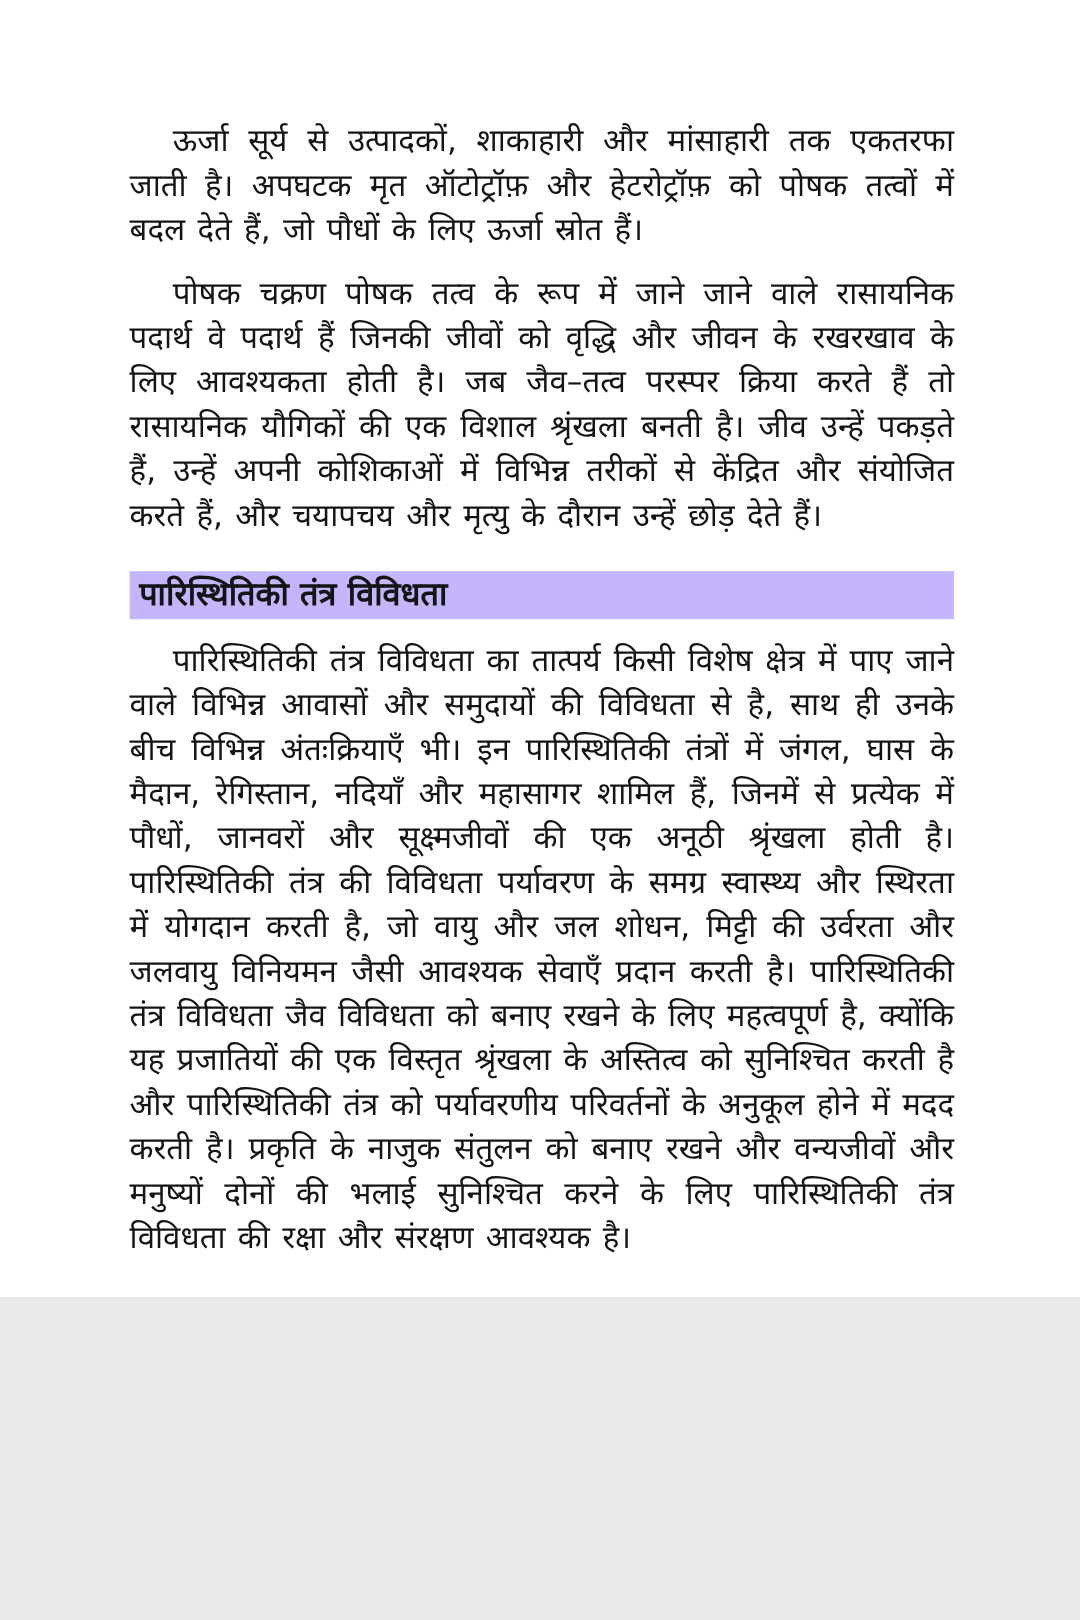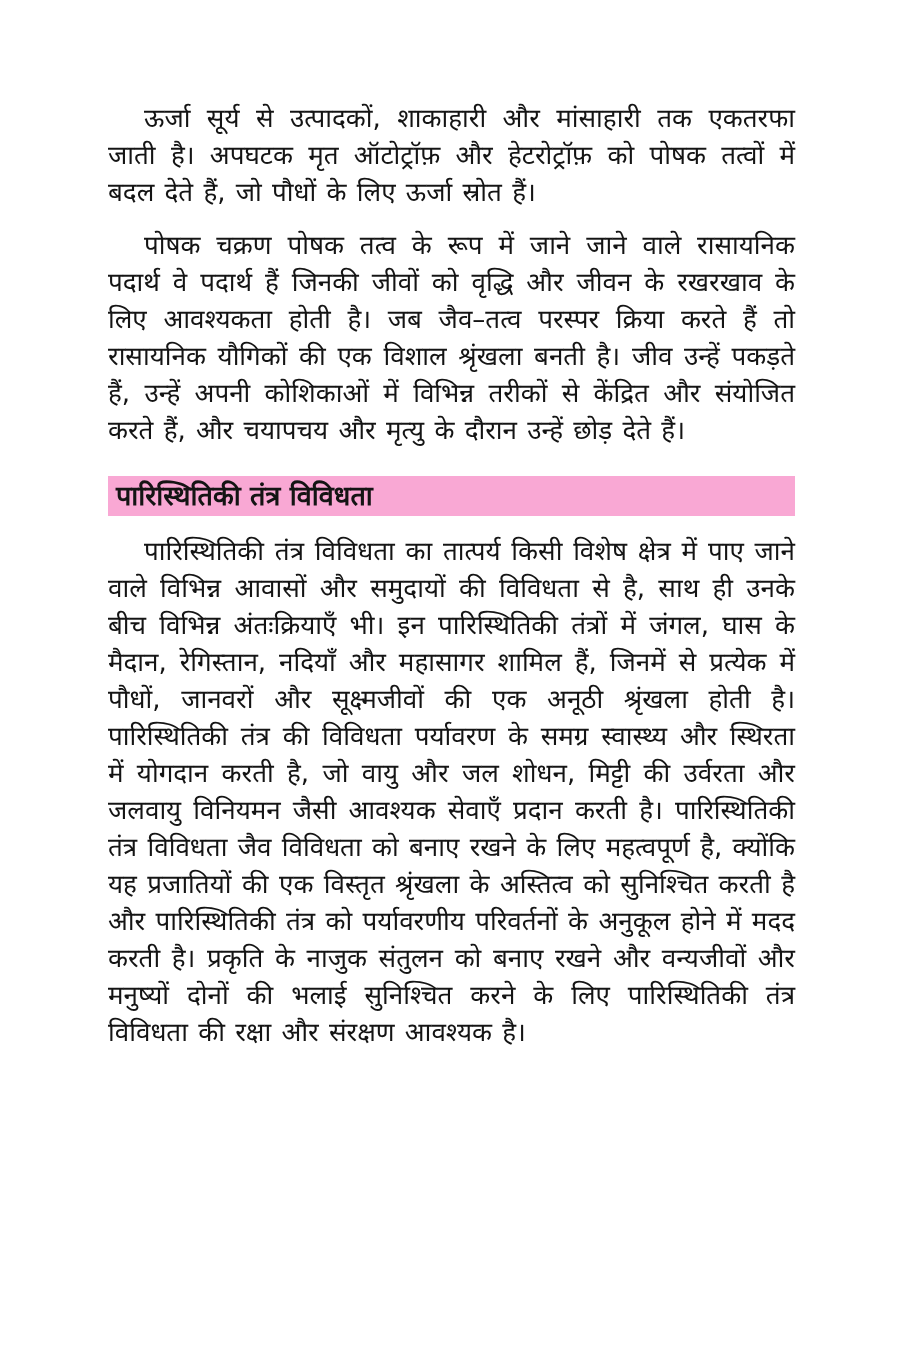--- a/index.html
+++ b/index.html
@@ -3,21 +3,21 @@
 <meta charset="utf-8">
 <style>
   html, body {
     margin: 0;
     padding: 0;
     background: #e9e9e9;
   }
   .page {
     position: relative;
     width: 900px;
-    height: 1350px;
+    height: 1081px;
     margin: 0 auto;
     background: #ffffff;
     font-family: "DejaVu Sans", "Liberation Sans", sans-serif;
     color: #141414;
     overflow: hidden;
   }
   .content {
     position: absolute;
     top: 100px;
     left: 108px;
@@ -31,21 +31,21 @@
     margin: 0;
     word-spacing: 2px;
   }
   .body-para + .body-para {
     margin-top: 16px;
   }
   .lead-bold {
     font-weight: 400;
   }
   .section-heading {
-    background: #f9a8d4;
+    background: #c4b5fd;
     font-weight: 700;
     font-size: 27px;
     line-height: 37px;
     padding: 1px 10px 2px 8px;
     margin: 27px 0 17px 0;
   }
   .page-number {
     position: absolute;
     left: 0;
     right: 0;

